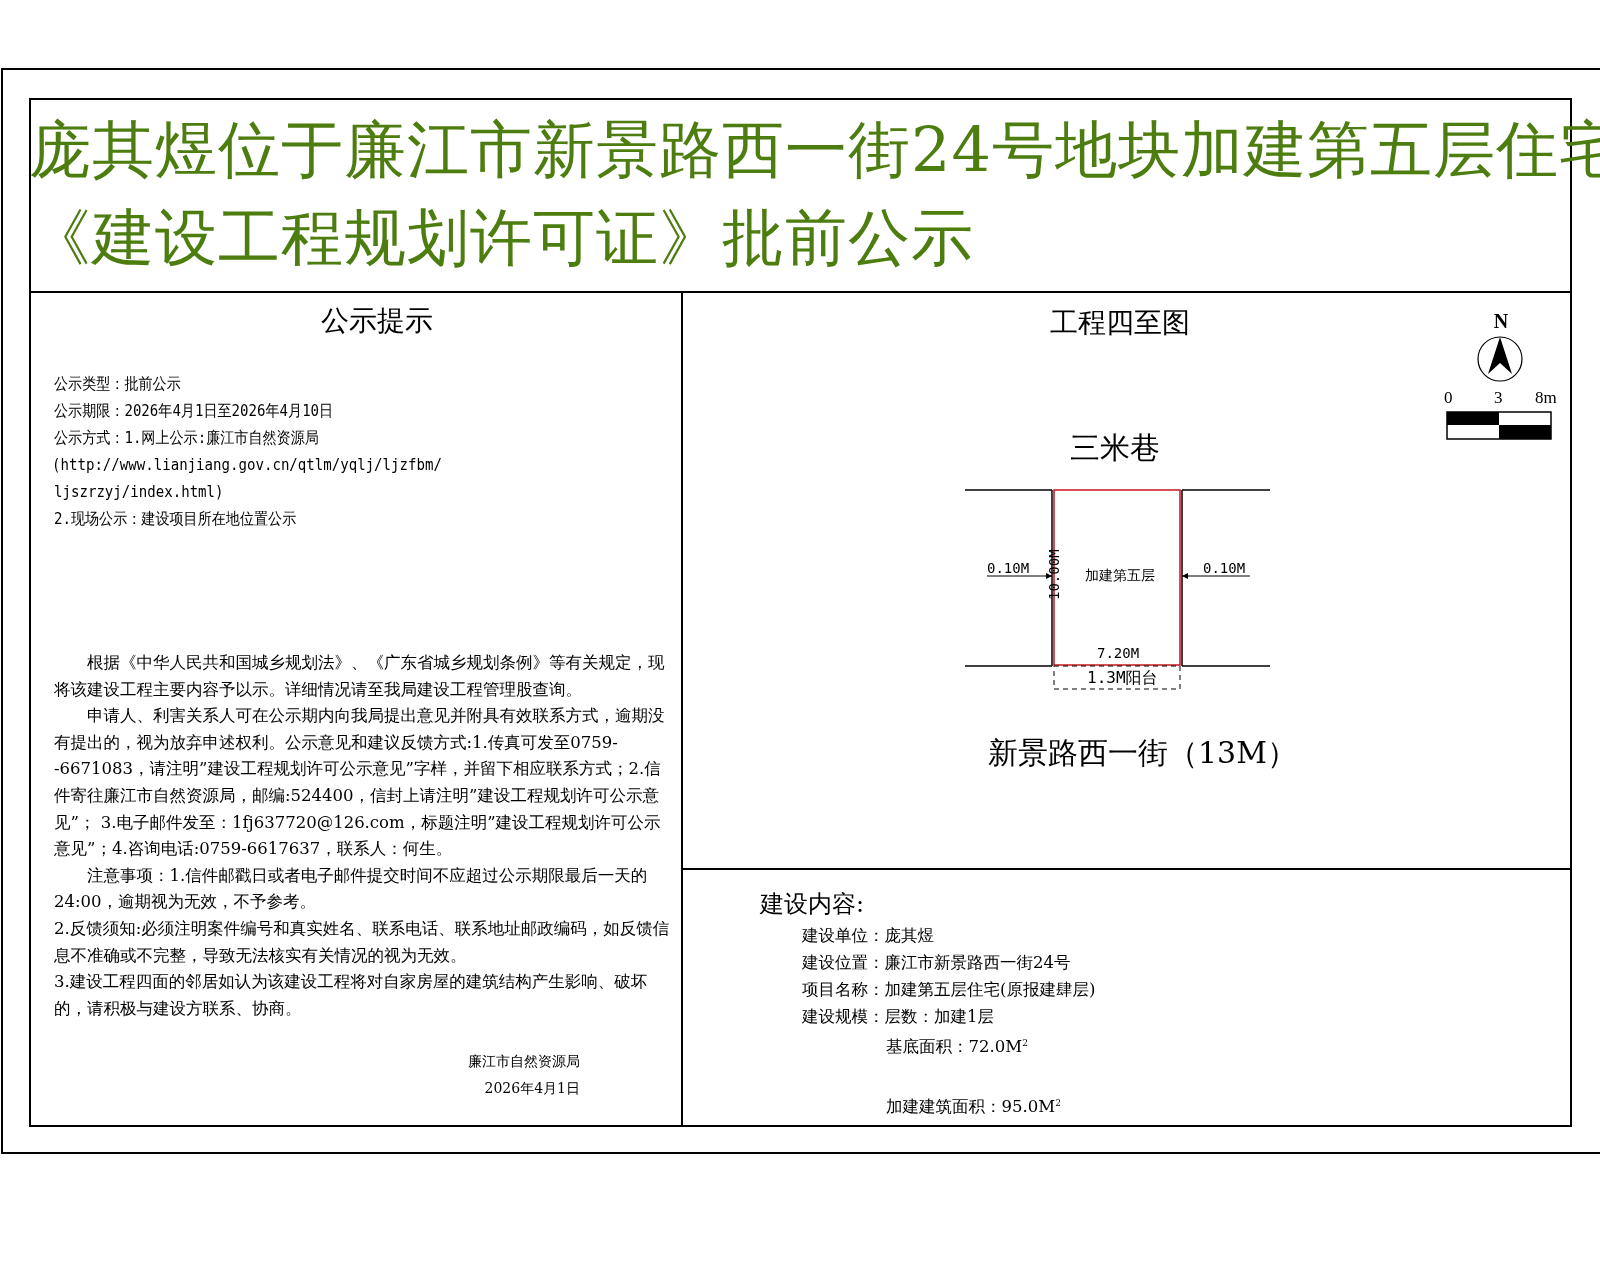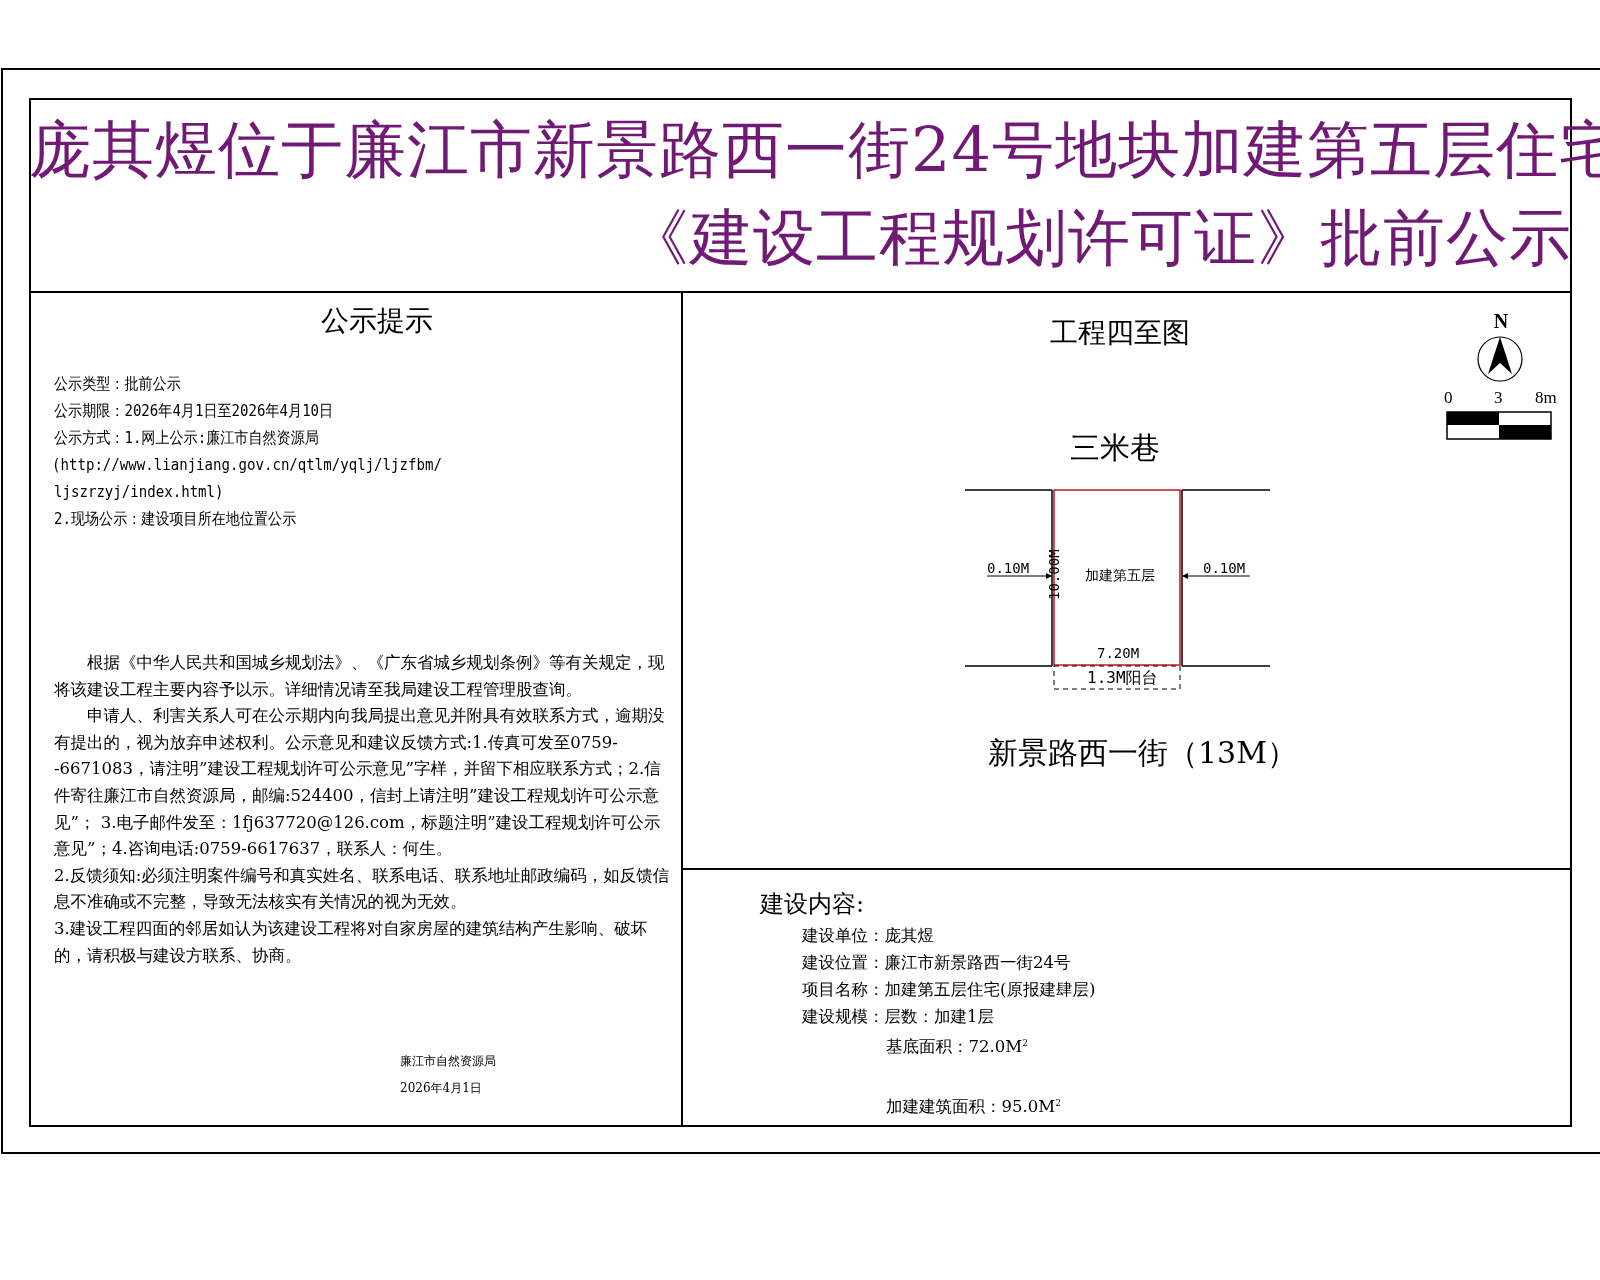--- a/index.html
+++ b/index.html
@@ -4,30 +4,30 @@
 <style>
   html, body { margin:0; padding:0; background:#ffffff; }
   body { width:1600px; height:1280px; position:relative; overflow:hidden;
          font-family:"DejaVu Serif","Liberation Serif",serif; color:#000; }
   .abs { position:absolute; }
   #outer { left:1px; top:68px; width:1601px; height:1086px; border:2px solid #000; box-sizing:border-box; border-right:none; }
   #inner { left:29px; top:98px; width:1543px; height:1029px; border:2px solid #000; box-sizing:border-box; }
   .hline { position:absolute; height:0; border-top:2px solid #000; }
   .vline { position:absolute; width:0; border-left:2px solid #000; }
 
-  .title { position:absolute; left:29px; width:1543px; text-align:right; color:#701a75;
+  .title { position:absolute; left:29px; width:1543px; text-align:left; color:#4d7c0f;
            font-family:"DejaVu Serif","Liberation Serif",serif; font-size:62px; letter-spacing:1px; white-space:nowrap; }
 
   .panel-heading { position:absolute; text-align:center; font-size:28px; }
 
   .notice-line { position:absolute; left:54px; font-size:16px; white-space:nowrap; font-family:"DejaVu Sans Mono","Liberation Mono",monospace; transform:scaleX(0.88); transform-origin:left; }
   .para { position:absolute; left:54px; width:620px; font-size:16.5px; line-height:26.6px; }
   .para p { margin:0; }
   .indent { text-indent:33px; }
-  .sig { position:absolute; font-size:12px; text-align:left; }
+  .sig { position:absolute; font-size:14px; text-align:right; }
 
   .content-heading { position:absolute; left:760px; top:888px; font-size:24px; }
   .kv { position:absolute; font-size:16.5px; white-space:nowrap; }
   sup { font-size:9px; }
 
   .diag-text { position:absolute; font-family:"DejaVu Sans Mono","Liberation Mono",monospace; white-space:nowrap; }
 </style>
 </head>
 <body>
 
@@ -45,28 +45,29 @@
 <div class="notice-line" style="top:374px;">公示类型：批前公示</div>
 <div class="notice-line" style="top:401px;">公示期限：2026年4月1日至2026年4月10日</div>
 <div class="notice-line" style="top:428px;">公示方式：1.网上公示:廉江市自然资源局</div>
 <div class="notice-line" style="top:455px; left:52px;">(http://www.lianjiang.gov.cn/qtlm/yqlj/ljzfbm/</div>
 <div class="notice-line" style="top:482px; left:54px;"> ljszrzyj/index.html)</div>
 <div class="notice-line" style="top:509px;">2.现场公示：建设项目所在地位置公示</div>
 
 <div class="para" style="top:650px;">
   <p class="indent">根据《中华人民共和国城乡规划法》、《广东省城乡规划条例》等有关规定，现将该建设工程主要内容予以示。详细情况请至我局建设工程管理股查询。</p>
   <p class="indent">申请人、利害关系人可在公示期内向我局提出意见并附具有效联系方式，逾期没有提出的，视为放弃申述权利。公示意见和建议反馈方式:1.传真可发至0759--6671083，请注明”建设工程规划许可公示意见”字样，并留下相应联系方式；2.信件寄往廉江市自然资源局，邮编:524400，信封上请注明”建设工程规划许可公示意见”； 3.电子邮件发至：1fj637720@126.com，标题注明”建设工程规划许可公示意见”；4.咨询电话:0759-6617637，联系人：何生。</p>
+  <p class="indent">注意事项：1.信件邮戳日或者电子邮件提交时间不应超过公示期限最后一天的24:00，逾期视为无效，不予参考。</p>
   <p>2.反馈须知:必须注明案件编号和真实姓名、联系电话、联系地址邮政编码，如反馈信息不准确或不完整，导致无法核实有关情况的视为无效。</p>
   <p>3.建设工程四面的邻居如认为该建设工程将对自家房屋的建筑结构产生影响、破坏的，请积极与建设方联系、协商。</p>
 </div>
 
 <div class="sig" style="left:400px; width:180px; top:1053px;">廉江市自然资源局</div>
 <div class="sig" style="left:400px; width:180px; top:1080px;">2026年4月1日</div>
 
-<div class="panel-heading" style="left:1020px; width:200px; top:314px;">工程四至图</div>
+<div class="panel-heading" style="left:1020px; width:200px; top:304px;">工程四至图</div>
 
 <div class="abs" style="left:1471px; top:310px; width:60px; text-align:center; font-size:20px; font-family:'Liberation Serif',serif; font-weight:bold;">N</div>
 <svg class="abs" style="left:1475px; top:334px;" width="50" height="50">
   <circle cx="25" cy="25" r="22" fill="none" stroke="#000" stroke-width="1.2"></circle>
   <polygon points="25,3 13,40 25,29 37,40" fill="#000"></polygon>
 </svg>
 
 <div class="abs" style="left:1444px; top:388px; font-size:17px; font-family:'Liberation Serif',serif;">0</div>
 <div class="abs" style="left:1494px; top:388px; font-size:17px; font-family:'Liberation Serif',serif;">3</div>
 <div class="abs" style="left:1535px; top:388px; font-size:17px; font-family:'Liberation Serif',serif;">8m</div>

